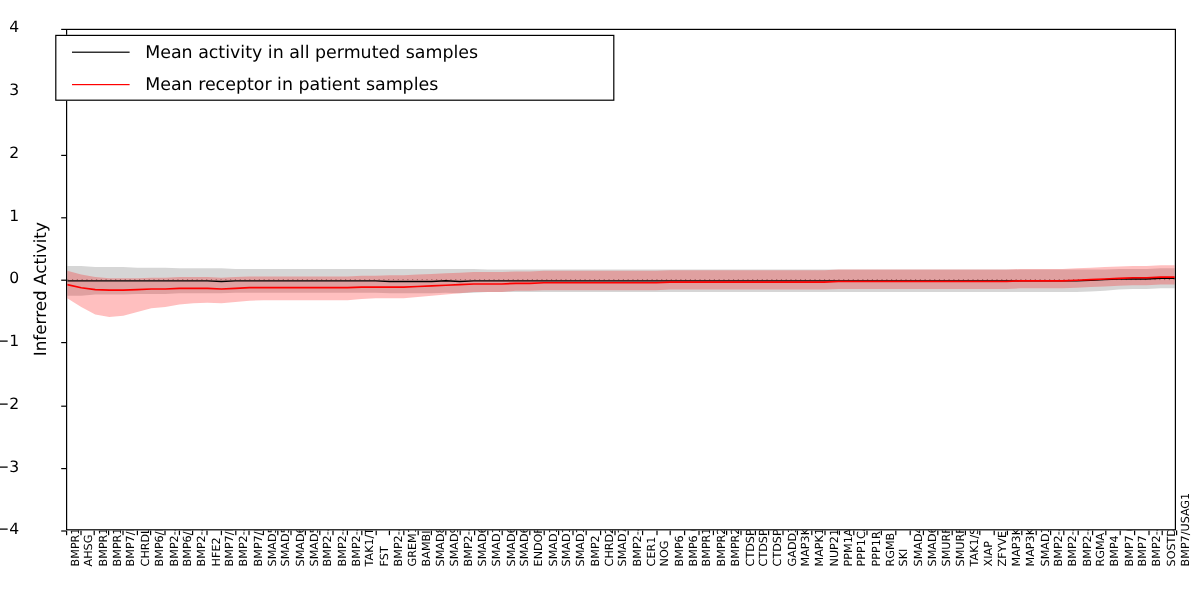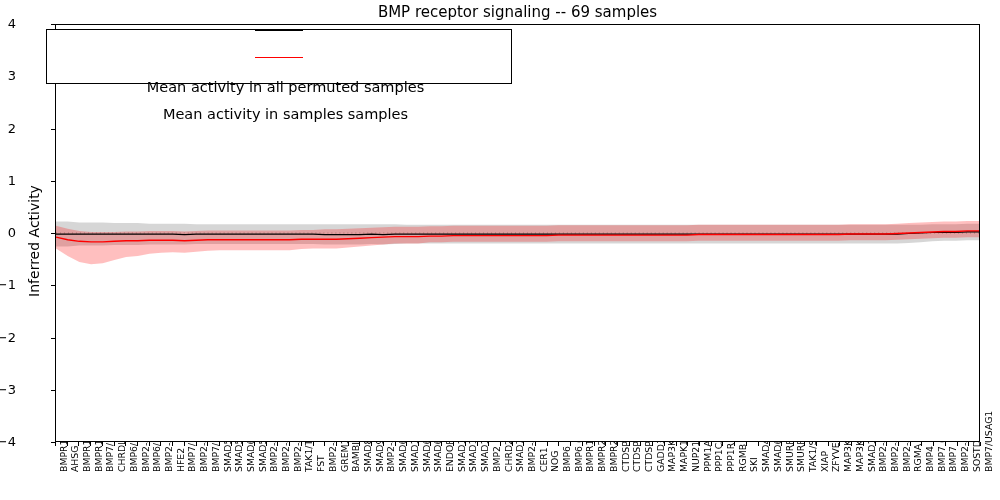--- a/index.html
+++ b/index.html
@@ -24,31 +24,30 @@
 
   
   #xlabel{position:absolute;left:55px;top:481px;width:925px;text-align:center;font-size:13px;color:#000;}
   .xtickmark{position:absolute;top:442px;width:1px;height:4px;background:#000;}
   .xlab{position:absolute;font-size:9.3px;color:#000;white-space:nowrap;
         transform:rotate(-90deg);transform-origin:left top;line-height:9px;}
 
   
   #legend{position:absolute;left:46px;top:29px;width:466px;height:55px;
           border:1px solid #000;background:#fff;box-sizing:border-box;z-index:6;}
-  .legrow{display:flex;align-items:center;height:27px;padding-left:13px;flex-direction:column;}
+  .legrow{display:flex;align-items:center;height:27px;padding-left:13px;}
   .legline{width:48px;height:0;border-top:1.3px solid #000;margin-right:13px;flex:0 0 48px;}
   .legline.red{border-top-color:#ff0000;}
   .legtxt{font-size:14.5px;color:#000;white-space:nowrap;}
 </style>
 </head>
 <body>
 
 <div id="fig">
 
-  <div id="title">BMP receptor signaling -- 69 samples</div>
 
   <div id="ylabel">Inferred Activity</div>
 
   <div id="yaxis-ticks">
       <div class="ytick" style="top: 24px;">4</div>
       <div class="ytickmark" style="top: 24px;"></div>
       <div class="ytick" style="top: 76.25px;">3</div>
       <div class="ytickmark" style="top: 76.25px;"></div>
       <div class="ytick" style="top: 128.5px;">2</div>
       <div class="ytickmark" style="top: 128.5px;"></div>
@@ -240,17 +239,17 @@
       </svg>
   </div>
 
   <div id="legend">
     <div class="legrow">
       <span class="legline"></span>
       <span class="legtxt">Mean activity in all permuted samples</span>
     </div>
     <div class="legrow">
       <span class="legline red"></span>
-      <span class="legtxt">Mean activity in samples samples</span>
+      <span class="legtxt">Mean receptor in patient samples</span>
     </div>
   </div>
 
 </div>
 
 </body></html>

